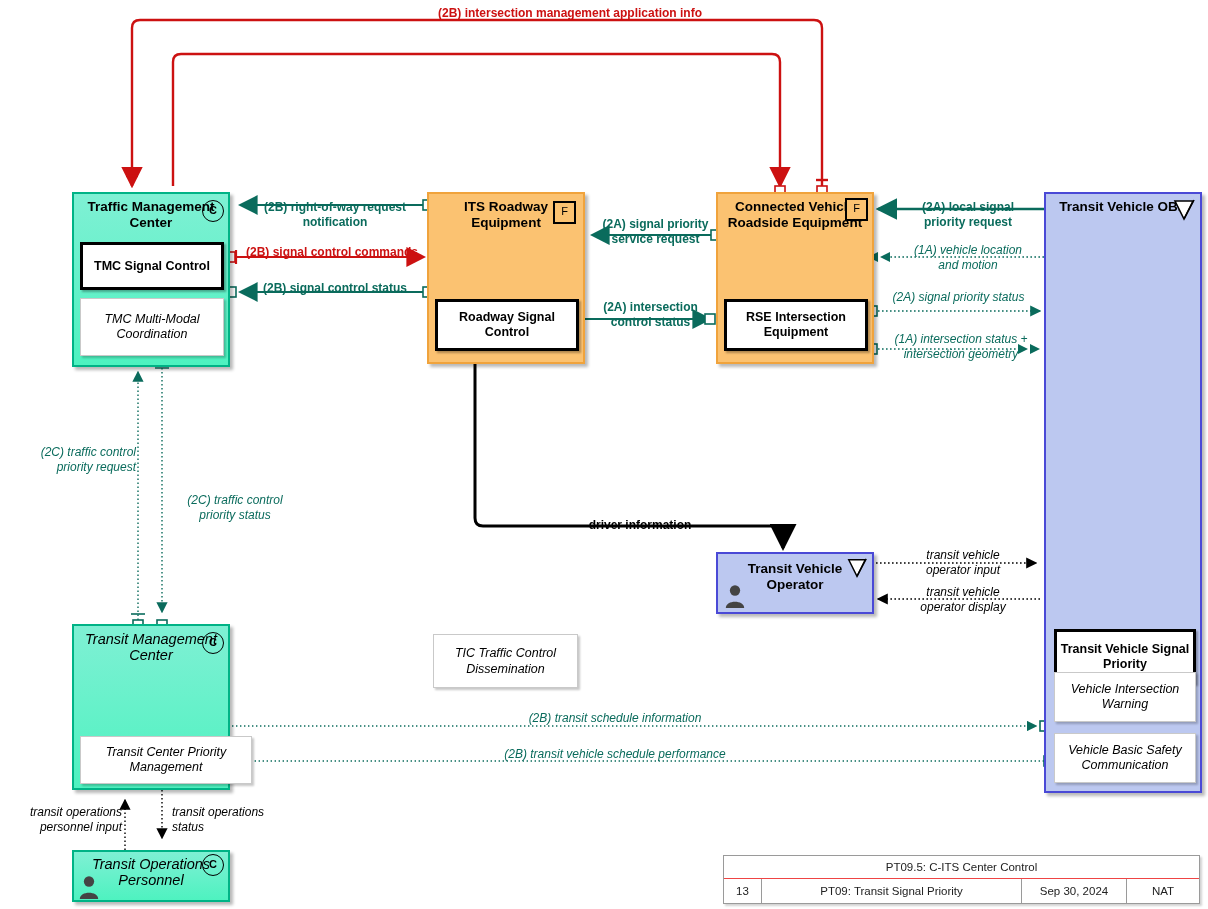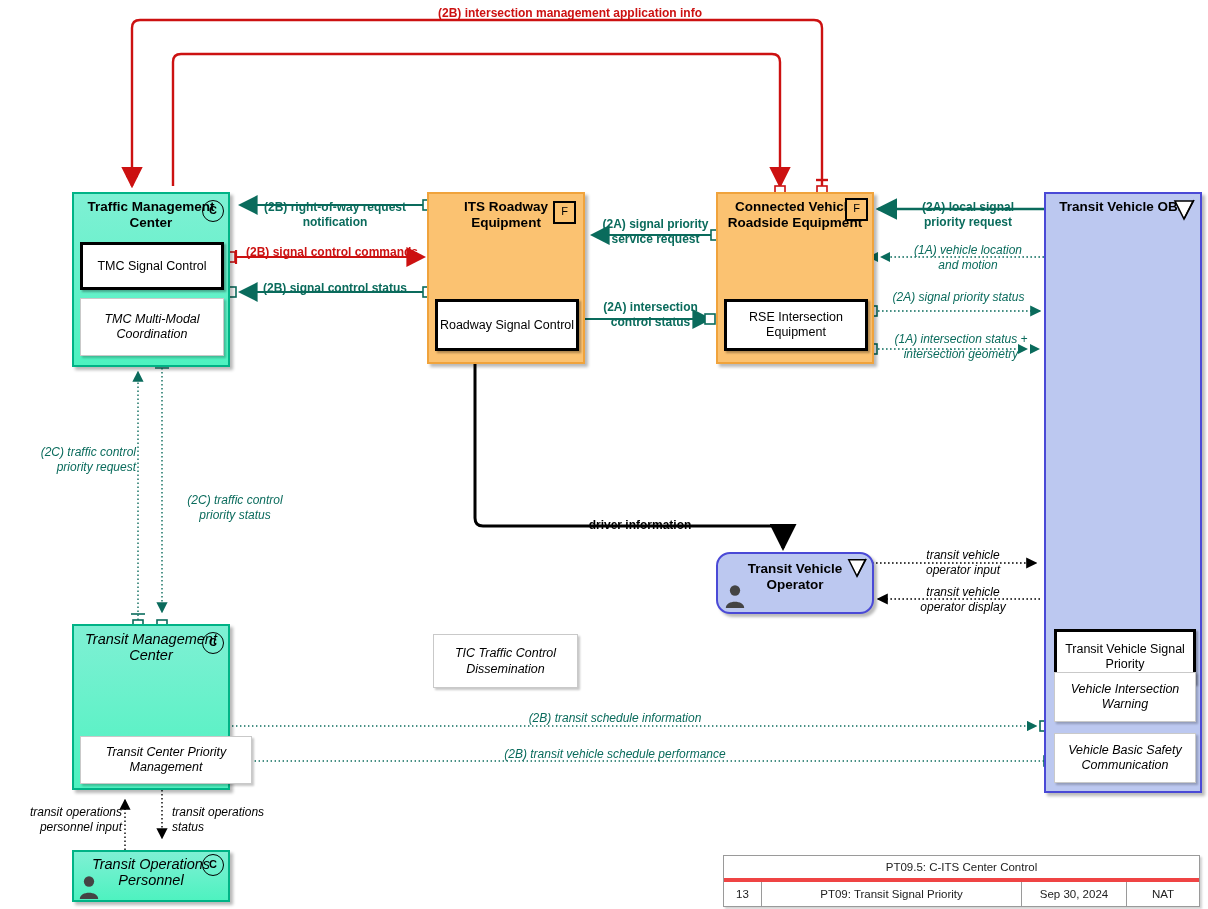--- a/index.html
+++ b/index.html
@@ -36,21 +36,21 @@
     background:#bcc8f0;
     border:2px solid #4a49d6;
   }
 
   
   .app{
     position:absolute;background:#fff;box-sizing:border-box;
     display:flex;align-items:center;justify-content:center;text-align:center;
     font-size:12.5px;line-height:15px;color:#000;
   }
-  .app.heavy{border:3px solid #000;font-weight:normal;box-shadow:2px 2px 2px rgba(0,0,0,.3);}
+  .app.heavy{border:3px solid #000;font-weight:bold;box-shadow:2px 2px 2px rgba(0,0,0,.3);}
   .app.light{border:1px solid #c9c9c9;font-style:italic;box-shadow:2px 2px 2px rgba(0,0,0,.22);}
 
   
   .floatbox{
     position:absolute;background:#fff;border:1px solid #c9c9c9;
     box-shadow:2px 2px 2px rgba(0,0,0,.22);
     display:flex;align-items:center;justify-content:center;text-align:center;
     font-style:italic;font-size:12.5px;line-height:16px;color:#000;box-sizing:border-box;
   }
 
@@ -75,21 +75,21 @@
   .lbl.blk{color:#000;font-weight:bold;}
   .lbl.blkit{color:#000;font-style:italic;font-weight:normal;}
 
   
   #titleblock{
     position:absolute;left:723px;top:855px;width:477px;
     border:1px solid #9a9a9a;box-sizing:border-box;background:#fff;
     font-size:11.5px;color:#222;box-shadow:2px 2px 2px rgba(0,0,0,.18);
   }
   #titleblock .row{display:flex;justify-content:center;}
-  #titleblock .r1{height:22px;align-items:center;justify-content:flex-start;border-bottom:4px solid #ef4444;}
+  #titleblock .r1{height:22px;align-items:center;justify-content:flex-start;border-bottom:1px solid #ef4444;}
   #titleblock .r2{height:24px;}
   #titleblock .cell{display:flex;align-items:center;justify-content:center;box-sizing:border-box;}
   #titleblock .c-num{width:38px;border-right:1px solid #9a9a9a;}
   #titleblock .c-name{flex:1;border-right:1px solid #9a9a9a;}
   #titleblock .c-date{width:105px;border-right:1px solid #9a9a9a;}
   #titleblock .c-org{width:72px;}
 
   .person{position:absolute;width:22px;height:22px;}
 </style>
 </head>
@@ -264,21 +264,21 @@
       <span>Transit Vehicle Signal Priority</span>
     </div>
     <div class="app light" style="left:8px;top:478px;width:142px;height:50px;">
       <span>Vehicle Intersection Warning</span>
     </div>
     <div class="app light" style="left:8px;top:539px;width:142px;height:50px;">
       <span>Vehicle Basic Safety Communication</span>
     </div>
   </div>
 
-  <div class="node blue shadow" style="left:716px;top:552px;width:158px;height:62px;border-radius:14px;">
+  <div class="node blue shadow" style="left:716px;top:552px;width:158px;height:62px;">
     <div class="title" style="padding-top:7px;">Transit Vehicle Operator</div>
     <svg class="person" style="right:4px;top:3px;width:22px;height:22px;" viewBox="0 0 24 24">
       <path d="M3,3 L21,3 L12,21 z" fill="#fff" stroke="#000" stroke-width="1.6"></path>
       <line x1="12" y1="21" x2="22" y2="2" stroke="#000" stroke-width="1.6"></line>
     </svg>
     <svg class="person" style="left:6px;top:29px;width:22px;height:26px;" viewBox="0 0 24 28">
       <circle cx="12" cy="8" r="5.6" fill="#444"></circle>
       <path d="M2,27 C2,18 22,18 22,27 z" fill="#444"></path>
     </svg>
   </div>

